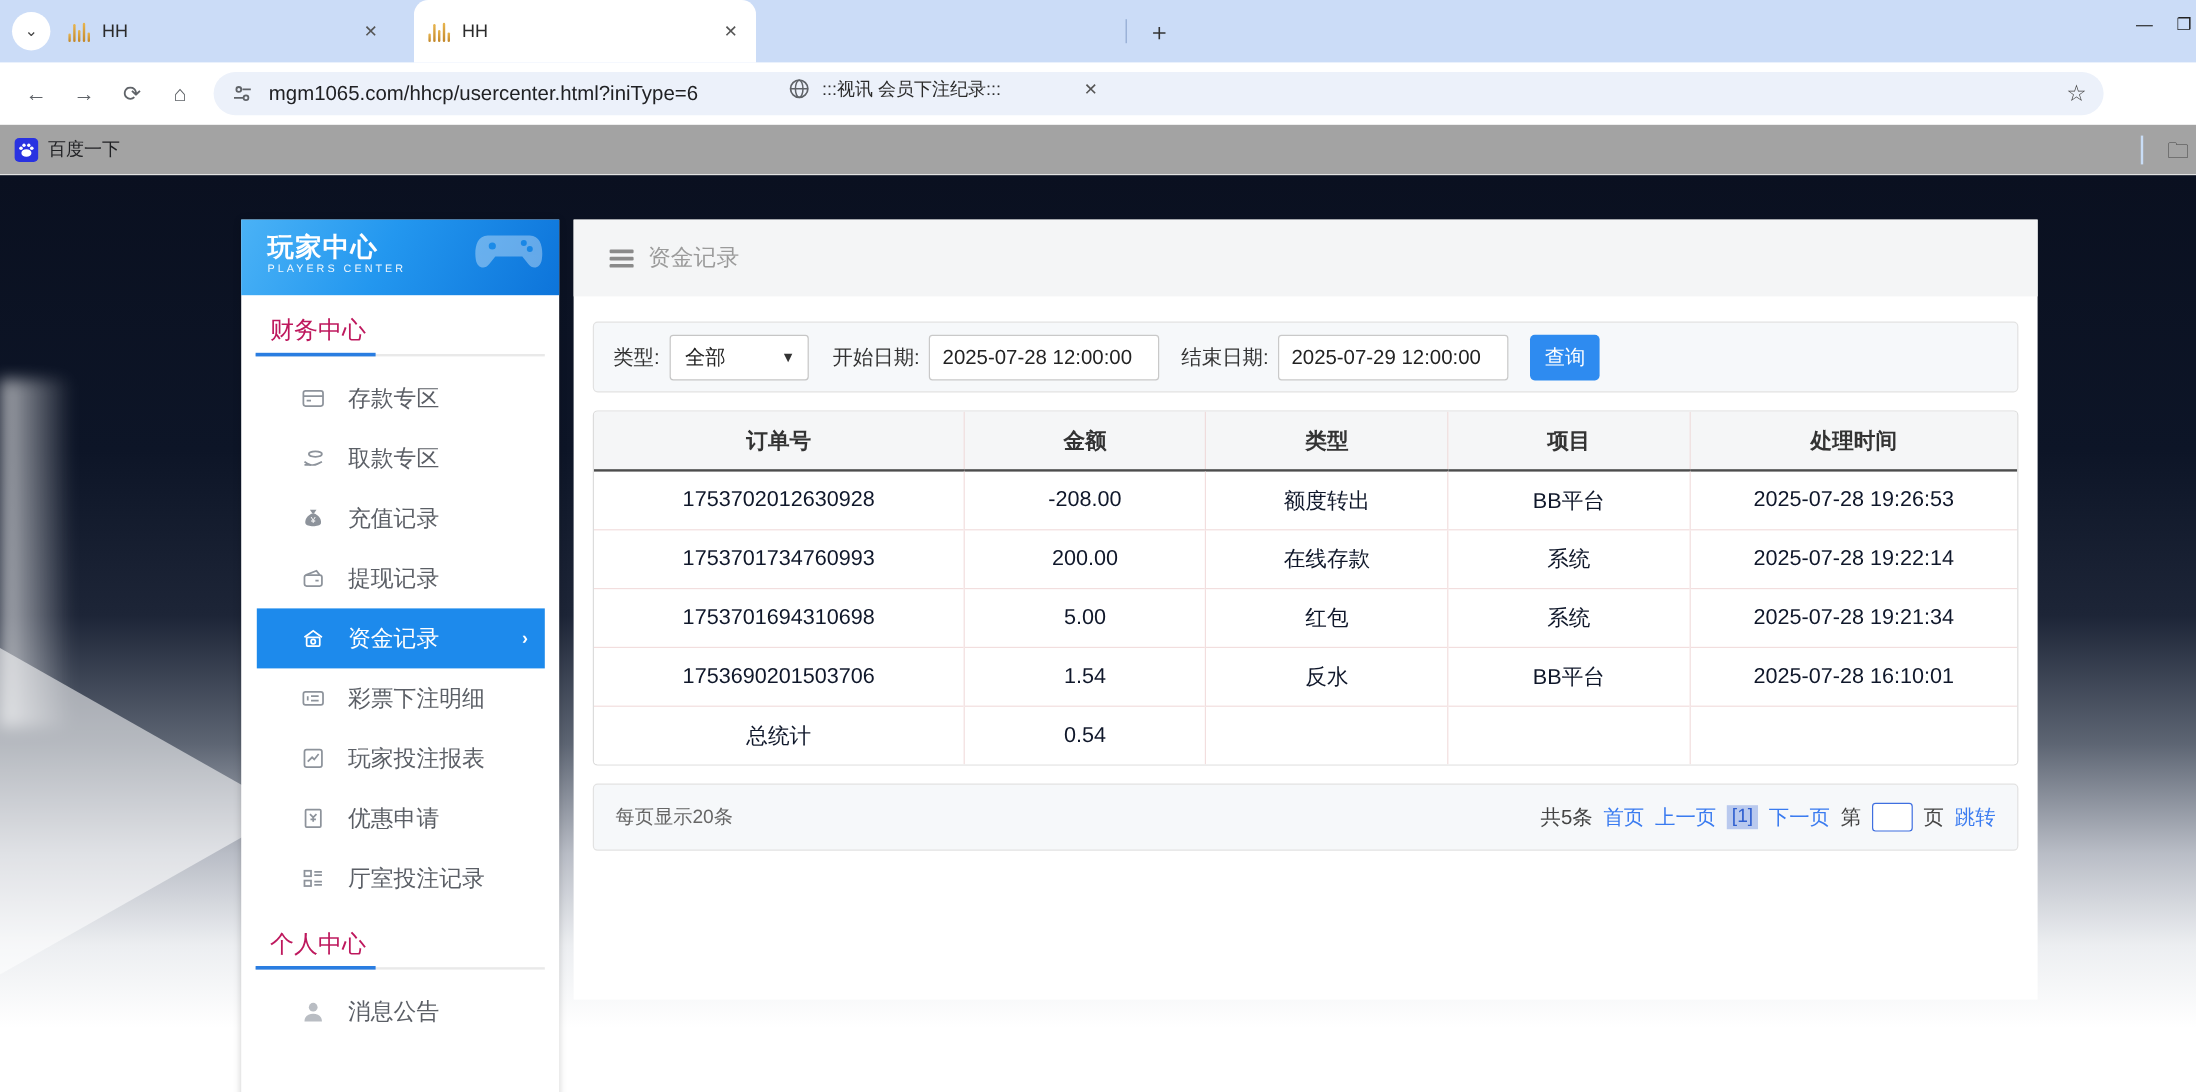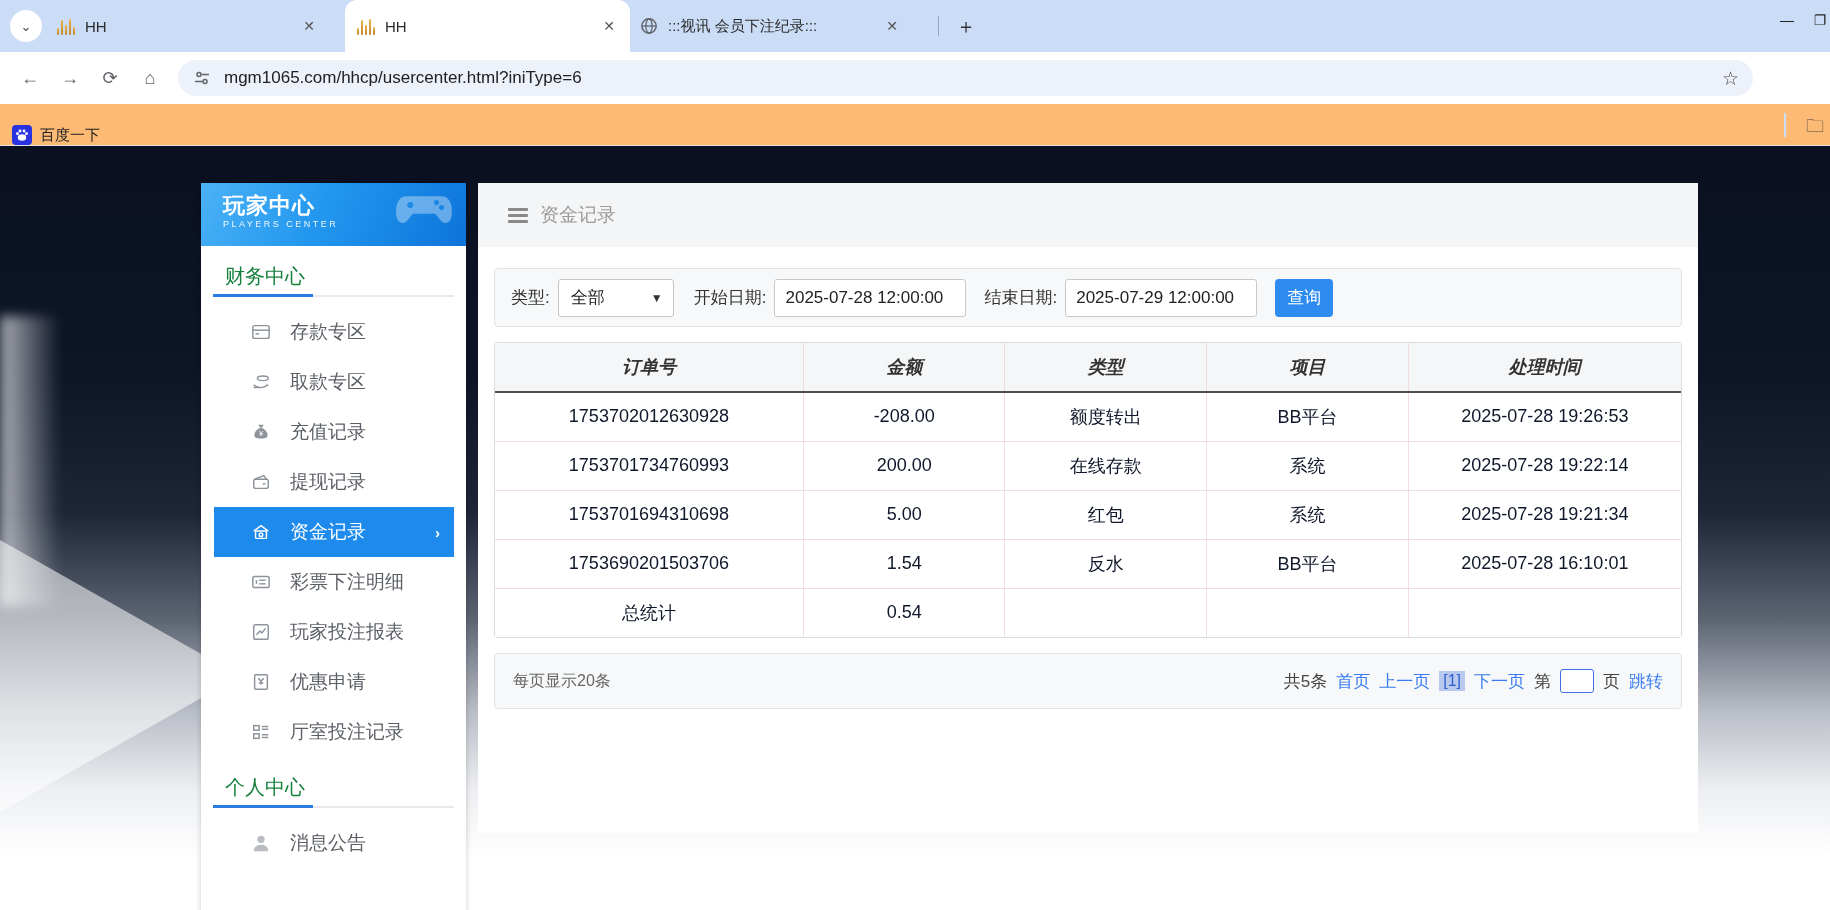--- a/index.html
+++ b/index.html
@@ -30,22 +30,22 @@
 
   .toolbar { height:52px; background:#fff; display:flex; align-items:center; padding:0 10px; }
   .navbtn { width:34px; height:34px; border-radius:50%; display:flex; align-items:center;
     justify-content:center; font-size:18px; color:#5f6368; margin:0 3px; flex:0 0 auto;}
   .omnibox { flex:0 0 auto; width:1575px; height:36px; margin-left:8px; background:#ecf1fa;
     border-radius:19px; display:flex; align-items:center; padding:0 14px; }
   .omni-icon { width:20px; height:20px; margin-right:12px; flex:0 0 auto; }
   .omni-url { font-size:17px; color:#202124; flex:1; white-space:nowrap; overflow:hidden; }
   .omni-star { font-size:19px; color:#444; margin-left:12px; flex:0 0 auto; }
 
-  .bookmarks { height:42px; background:#fdba74; border-bottom:1px solid #e3e3e3;
-    display:flex; align-items:flex-end; padding:0 12px; position:relative; }
+  .bookmarks { height:42px; background:#a3a3a3; border-bottom:1px solid #e3e3e3;
+    display:flex; align-items:center; padding:0 12px; position:relative; }
   .bm-fav { width:20px; height:20px; border-radius:4px; margin-right:8px; }
   .bm-label { font-size:15px; color:#202124; }
   .bm-right-divider { position:absolute; right:44px; top:9px; width:2px; height:24px; background:#c9ddf6; }
   .bm-folder { position:absolute; right:6px; top:9px; font-size:18px; color:#444; }
 
   
   .page { position:relative; height:764px; overflow:hidden;
     background:linear-gradient(180deg,#0a1020 0%,#0d1527 30%,#1d2537 48%,#5d6573 62%,#b9bdc6 74%,#eceef1 84%,#ffffff 93%); }
   .bg-streak { position:absolute; left:0; top:170px; width:60px; height:290px;
     background:linear-gradient(90deg,rgba(255,255,255,.65),rgba(255,255,255,0)); filter:blur(6px); }
@@ -55,21 +55,21 @@
   
   .sidebar { position:absolute; left:201px; top:37px; width:265px; height:760px;
     background:#fff; box-shadow:0 0 6px rgba(0,0,0,.2); }
   .sb-banner { position:relative; height:63px; overflow:hidden;
     background:linear-gradient(115deg,#4ab2f6 0%,#2397ef 45%,#0d74da 100%);
     color:#fff; padding:10px 0 0 22px; }
   .sb-title { font-size:22px; font-weight:bold; letter-spacing:1px; line-height:26px; }
   .sb-sub { font-size:9px; letter-spacing:2.5px; opacity:.92; }
   .sb-pad { position:absolute; right:12px; top:8px; opacity:.35; }
   .sb-section { padding:15px 12px 0 12px; }
-  .sb-section-label { font-size:20px; color:#15803d; padding-left:12px; height:34px; line-height:30px; }
+  .sb-section-label { font-size:20px; color:#be185d; padding-left:12px; height:34px; line-height:30px; }
   .sb-underline { height:2px; background:#e9e9e9; position:relative; }
   .sb-underline::before { content:""; position:absolute; left:0; top:-1px; width:100px; height:3px; background:#2a7de1; }
   .sb-item { position:relative; height:50px; display:flex; align-items:center;
     margin:0 12px 0 13px; color:#5b5f66; font-size:19px; }
   .sb-item .ic { width:22px; height:22px; margin:0 18px 0 36px; flex:0 0 auto;
     display:flex; align-items:center; justify-content:center; color:#8d939b; }
   .sb-item.active { background:#1d8aec; color:#fff; }
   .sb-item.active .ic { color:#fff; }
   .sb-item .chev { position:absolute; right:14px; font-size:15px; font-weight:bold; }
   svg.lin { stroke:currentColor; fill:none; stroke-width:1.6; }
@@ -92,21 +92,21 @@
   .f-select .car { font-size:12px; color:#333; }
   .f-input { width:192px; height:38px; background:#fff; border:1px solid #c9c9c9; border-radius:3px;
     font-size:17px; color:#222; padding:0 10px; margin-right:18px;
     font-family:"Liberation Sans","DejaVu Sans",sans-serif; }
   .f-btn { width:58px; height:38px; background:#2e8bf0; color:#fff; border:none; border-radius:4px;
     font-size:17px; margin-left:0; font-family:inherit; }
 
   .tablewrap { margin-top:15px; border:1px solid #dcdcdc; border-radius:4px; overflow:hidden; }
   table.funds { width:100%; border-collapse:collapse; table-layout:fixed; }
   .funds th { height:49px; background:#f5f6f7; font-size:18px; font-weight:bold; color:#333;
-    border-bottom:2px solid #4d4d4d; border-left:1px solid #efdcdc; text-align:center;font-style:italic; }
+    border-bottom:2px solid #4d4d4d; border-left:1px solid #efdcdc; text-align:center; }
   .funds td { height:49px; font-size:18px; color:#0f172a; text-align:center;
     border-top:1px solid #f2dede; border-left:1px solid #f2dede; background:#fff; }
   .funds th:first-child, .funds td:first-child { border-left:none; }
   .funds tr:first-child td { border-top:none; }
 
   .pager { margin-top:15px; height:56px; background:#f6f8fa; border:1px solid #e2e2e2; border-radius:4px;
     display:flex; align-items:center; justify-content:space-between; padding:0 18px; }
   .pg-left { font-size:16px; color:#666; }
   .pg-right { display:flex; align-items:center; gap:9px; font-size:17px; color:#444; }
   .pg-link { color:#3a7bf0; }
@@ -137,21 +137,21 @@
       <i style="height:7px"></i>
         <i style="height:15px"></i>
         <i style="height:10px"></i>
         <i style="height:16px"></i>
         <i style="height:8px"></i>
     </span>
     <span class="title">HH</span>
     <span class="close">✕</span>
   </div>
 
-  <div class="tab" style="left:628px;">
+  <div class="tab" style="left:645px;margin-top:48px;">
     <span class="fav">
       <svg viewBox="0 0 20 20" width="18" height="18">
           <circle cx="10" cy="10" r="8" fill="none" stroke="#5f6368" stroke-width="1.6"></circle>
           <ellipse cx="10" cy="10" rx="3.5" ry="8" fill="none" stroke="#5f6368" stroke-width="1.4"></ellipse>
           <line x1="2" y1="10" x2="18" y2="10" stroke="#5f6368" stroke-width="1.4"></line>
         </svg>
     </span>
     <span class="title">:::视讯 会员下注纪录:::</span>
     <span class="close">✕</span>
   </div>

